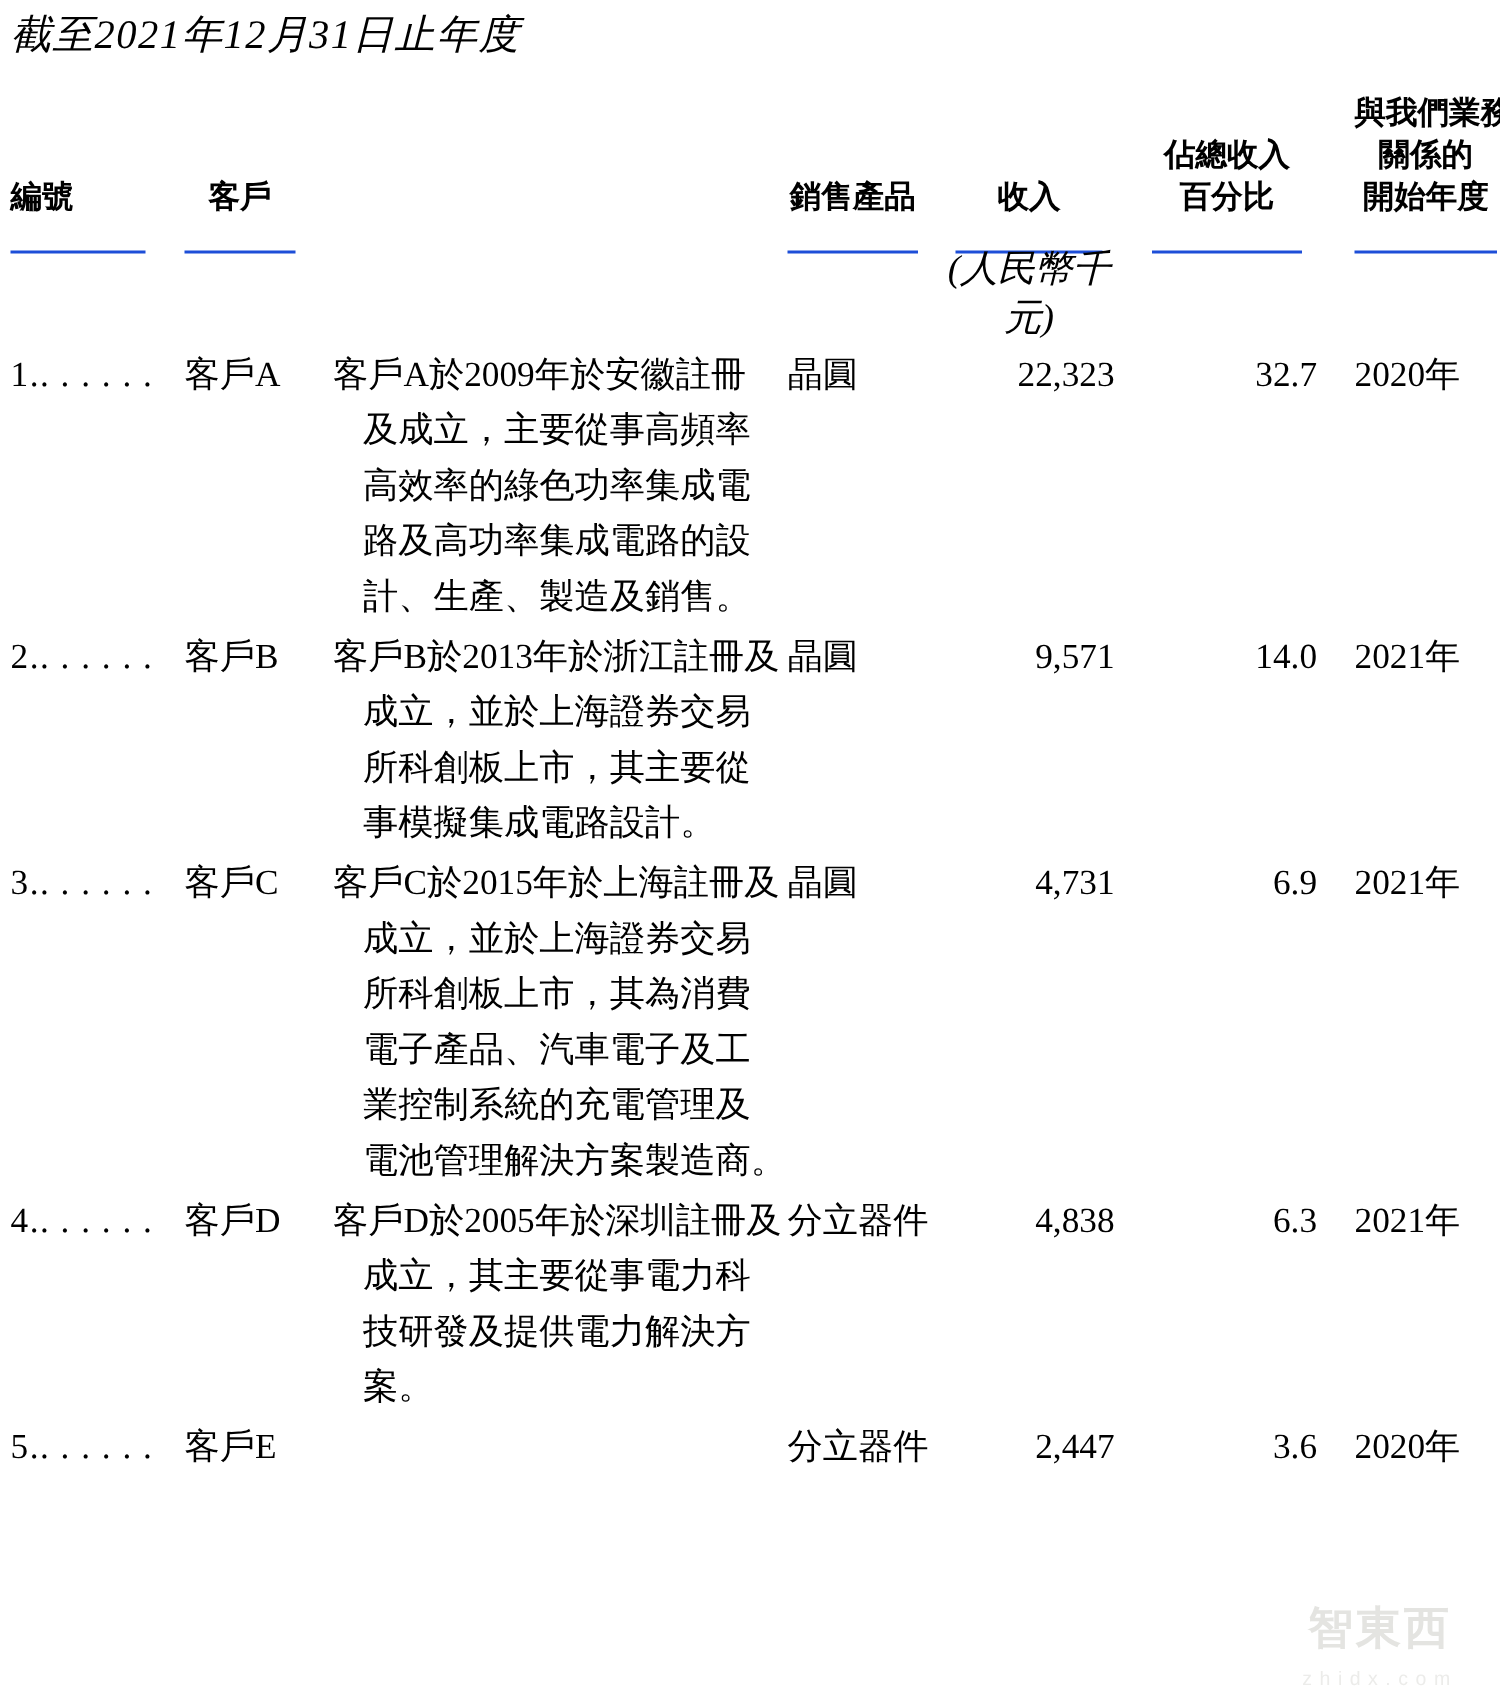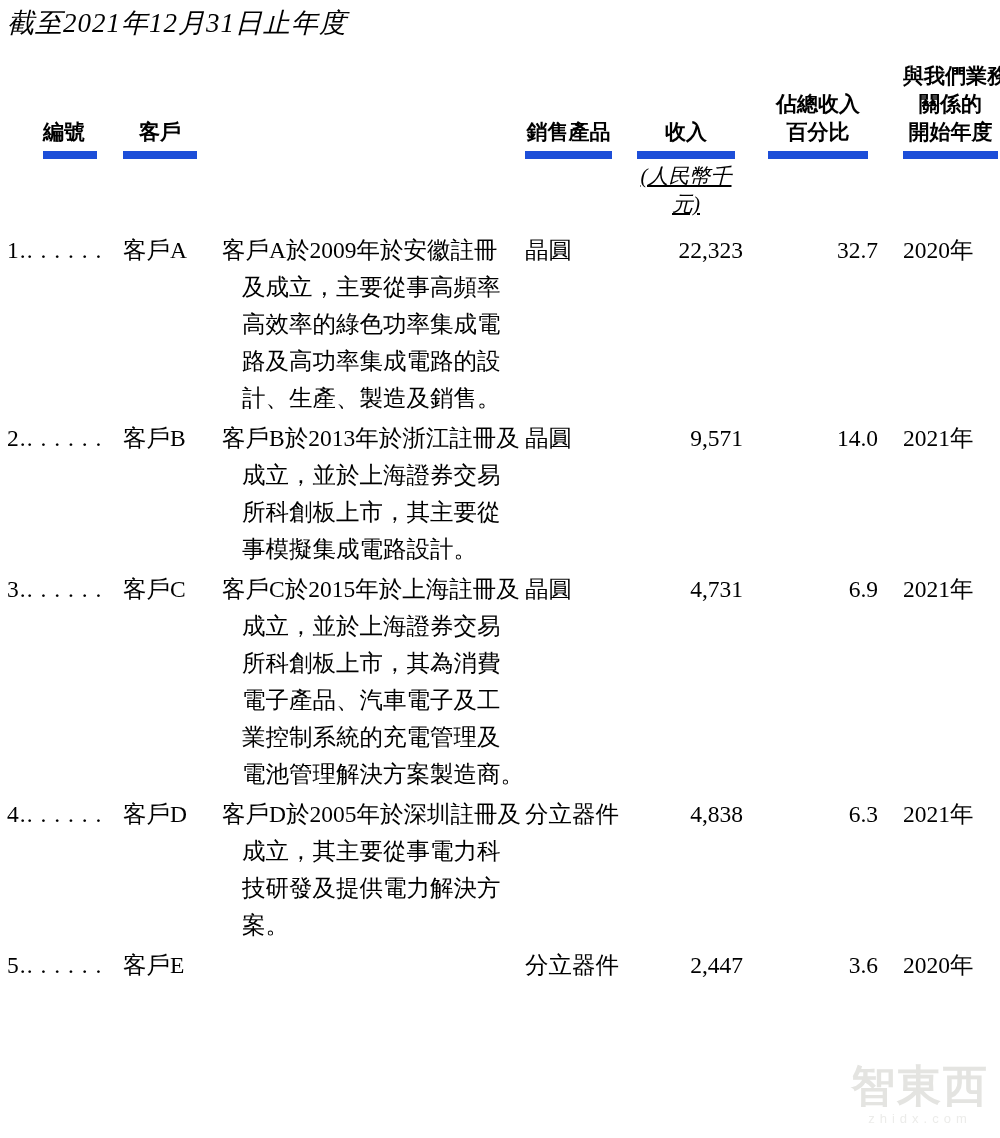--- a/index.html
+++ b/index.html
@@ -7,46 +7,46 @@
         font-family:"Liberation Serif",serif;overflow:hidden;}
 
   .title{position:absolute;left:7px;top:5px;font-style:italic;font-size:27px;
          letter-spacing:1px;white-space:nowrap;}
 
   .grid{display:grid;
         grid-template-columns:90px 26px 74px 25px 288px 15px 87px 25px 98px 33px 100px 35px 95px;}
 
   .thead{position:absolute;left:7px;top:62px;align-items:end;
          font-family:"Liberation Sans",sans-serif;font-weight:700;font-size:21px;}
-  .hc{border-bottom:8px solid #1d4ed8;padding-bottom:5px;line-height:28px;text-align:center;}
+  .hc{border-bottom:2px solid #1d4ed8;padding-bottom:21px;line-height:28px;text-align:center;}
   .hc div{white-space:nowrap;}
-  .c1{grid-column:1;text-align:left;margin-left:36px;}
+  .c1{grid-column:1;text-align:left;}
   .c2{grid-column:3;}
   .c3{grid-column:5;}
   .c4{grid-column:7;}
   .c5{grid-column:9;}
   .c6{grid-column:11;}
   .c7{grid-column:13;}
 
   .unit-note{position:absolute;left:630px;top:162px;width:112px;text-align:center;
-             font-style:italic;font-size:21px;text-decoration:underline;}
+             font-style:italic;font-size:25px;}
 
   .rows{position:absolute;left:7px;top:232px;}
   .row{margin-bottom:3px;font-size:23.5px;line-height:37px;align-items:start;}
   .cell-no{grid-column:1;letter-spacing:1px;white-space:nowrap;}
   .cell-customer{grid-column:3;white-space:nowrap;}
   .cell-bg{grid-column:5;white-space:pre-line;padding-left:20px;text-indent:-20px;width:300px;}
   .cell-product{grid-column:7;white-space:nowrap;}
   .cell-revenue{grid-column:9;text-align:right;margin-right:-8px;white-space:nowrap;}
   .cell-pct{grid-column:11;text-align:right;margin-right:-10px;white-space:nowrap;}
   .cell-year{grid-column:13;white-space:nowrap;}
 
   .watermark{position:absolute;left:840px;top:1062px;width:160px;text-align:center;
              font-family:"Liberation Sans",sans-serif;user-select:none;}
-  .wm-text{font-size:44px;font-weight:700;color:#e4e4e1;letter-spacing:2px;line-height:48px;}
+  .wm-text{font-size:30px;font-weight:700;color:#e4e4e1;letter-spacing:2px;line-height:48px;}
   .wm-sub{font-size:13px;color:#ececе9;color:#ececea;letter-spacing:5px;margin-top:1px;}
 </style>
 </head>
 <body>
 
 <div class="page">
 
   <div class="title">截至2021年12月31日止年度</div>
 
   <div class="grid thead">

